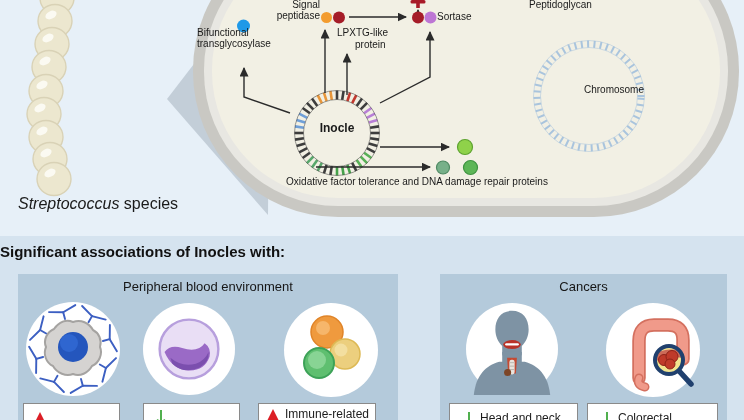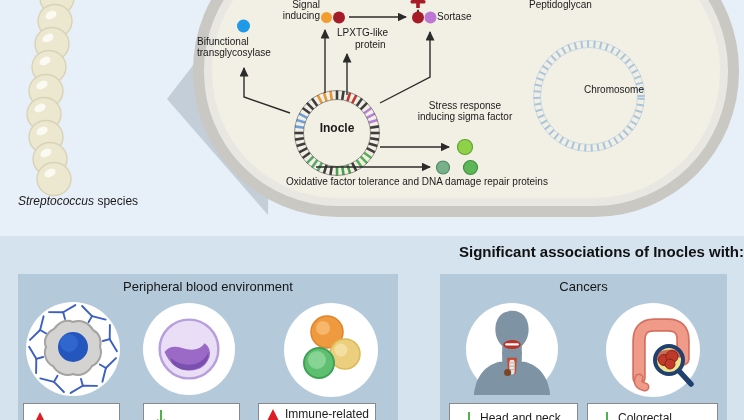--- a/index.html
+++ b/index.html
@@ -7,29 +7,29 @@
          font-family:"Liberation Sans", sans-serif;color:#1a1a1a;}
   .abs{position:absolute;}
   .top-bg{left:0;top:0;width:744px;height:236px;background:#e7f0f8;}
   .bottom-bg{left:0;top:236px;width:744px;height:184px;background:#d5e3ef;}
   svg.layer{position:absolute;left:0;top:0;}
   .lbl{position:absolute;font-size:10px;line-height:1.12;white-space:nowrap;}
   .lbl2{line-height:1.12;}
   #lbl-signal{right:424px;top:-1px;text-align:right;}
   #lbl-sortase{left:437px;top:11px;}
   #lbl-peptidoglycan{left:529px;top:-1px;}
-  #lbl-bifunctional{left:197px;top:36px;}
+  #lbl-bifunctional{left:197px;top:27px;}
   #lbl-lpxtg1{left:337px;top:27px;}
   #lbl-lpxtg2{left:355px;top:39px;}
   #lbl-sigma{left:400px;top:100px;width:130px;text-align:center;white-space:normal;}
   #lbl-oxidative{left:250px;top:176px;width:334px;text-align:center;}
   #lbl-inocle{left:287px;top:122px;width:100px;text-align:center;font-weight:bold;font-size:12px;}
   #lbl-chromosome{left:564px;top:84px;width:100px;text-align:center;}
-  #lbl-organism{left:18px;top:195px;font-size:12px;}
-  #assoc-heading{left:0;top:243px;width:744px;text-align:right;font-weight:bold;font-size:15px;color:#111;}
+  #lbl-organism{left:18px;top:195px;font-size:16px;}
+  #assoc-heading{left:0;top:243px;width:744px;text-align:left;font-weight:bold;font-size:15px;color:#111;}
   .panel{position:absolute;top:274px;height:146px;background:#b4cadb;}
   #panel-blood{left:18px;width:380px;}
   #panel-cancer{left:440px;width:287px;}
   .panel-title{position:absolute;top:5px;left:0;width:100%;text-align:center;font-size:13px;color:#161616;}
   .circ{position:absolute;background:#ffffff;border-radius:50%;}
   #circ1{left:26px;top:302px;width:94px;height:94px;}
   #circ2{left:143px;top:303px;width:92px;height:92px;}
   #circ3{left:284px;top:303px;width:94px;height:94px;}
   #circ4{left:466px;top:303px;width:92px;height:92px;}
   #circ5{left:606px;top:303px;width:94px;height:94px;}
@@ -215,34 +215,30 @@
         <rect x="416.2" y="2.5" width="3.6" height="5.5"></rect>
       </g>
       <circle cx="465" cy="147" r="7.5" fill="#8fd24a" stroke="#5da32f" stroke-width="1.2"></circle>
       <circle cx="443" cy="167.5" r="6.5" fill="#77b089" stroke="#4f8a63" stroke-width="1.2"></circle>
       <circle cx="470.5" cy="167.5" r="7" fill="#5db657" stroke="#3f9342" stroke-width="1.2"></circle>
     </g>
   </svg>
 
   <div class="lbl lbl2" id="lbl-signal">
     <div>Signal</div>
-    <div>inducing</div>
+    <div>peptidase</div>
   </div>
   <div class="lbl" id="lbl-sortase">Sortase</div>
   <div class="lbl" id="lbl-peptidoglycan">Peptidoglycan</div>
   <div class="lbl lbl2" id="lbl-bifunctional">
     <div>Bifunctional</div>
     <div>transglycosylase</div>
   </div>
   <div class="lbl" id="lbl-lpxtg1">LPXTG-like</div>
   <div class="lbl" id="lbl-lpxtg2">protein</div>
-  <div class="lbl lbl2" id="lbl-sigma">
-    <div>Stress response</div>
-    <div>inducing sigma factor</div>
-  </div>
   <div class="lbl" id="lbl-oxidative">Oxidative factor tolerance and DNA damage repair proteins</div>
   <div class="lbl" id="lbl-inocle">Inocle</div>
   <div class="lbl" id="lbl-chromosome">Chromosome</div>
   <div class="lbl" id="lbl-organism">
     <span style="font-style:italic">Streptococcus</span><span> species</span>
   </div>
 
   <div class="abs" id="assoc-heading">Significant associations of Inocles with:</div>
 
   <div class="panel" id="panel-blood">

